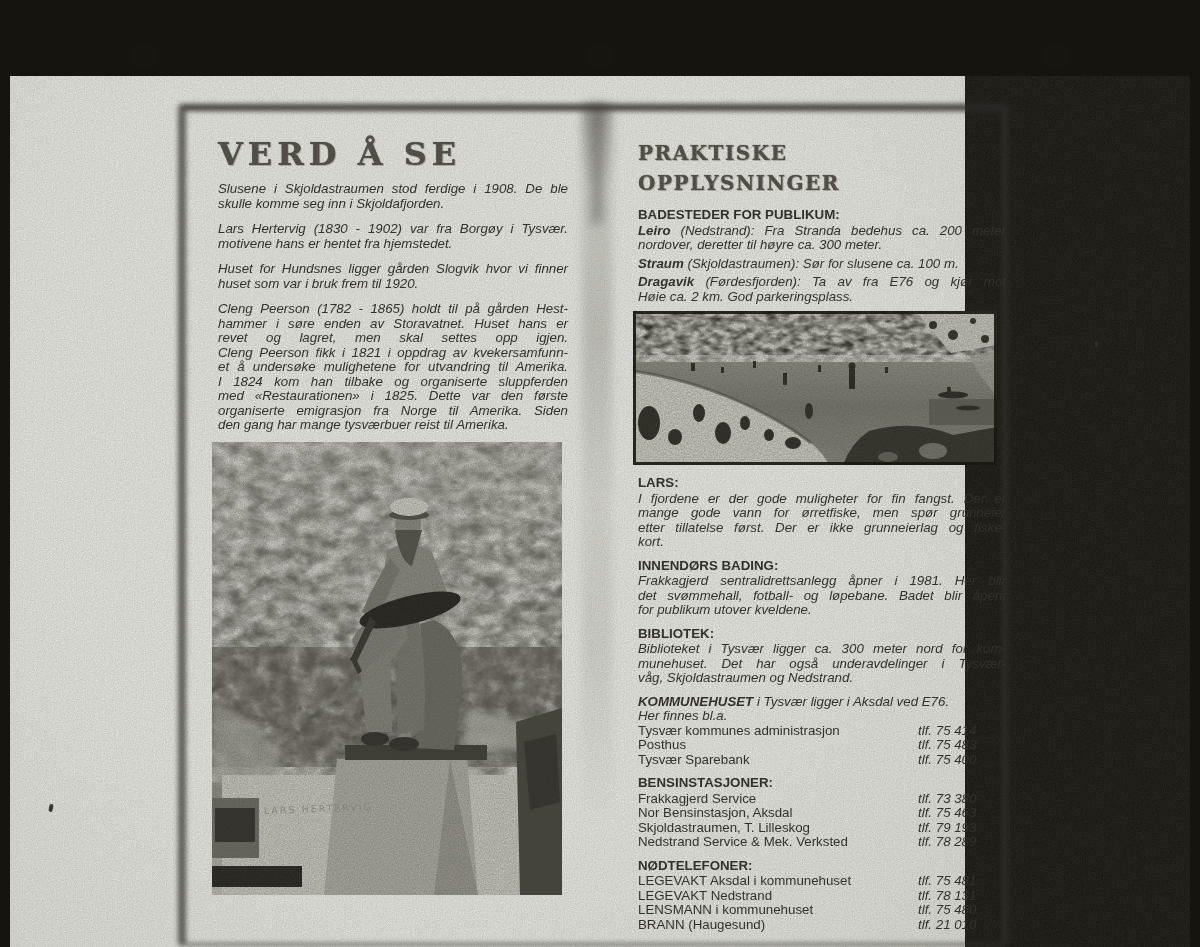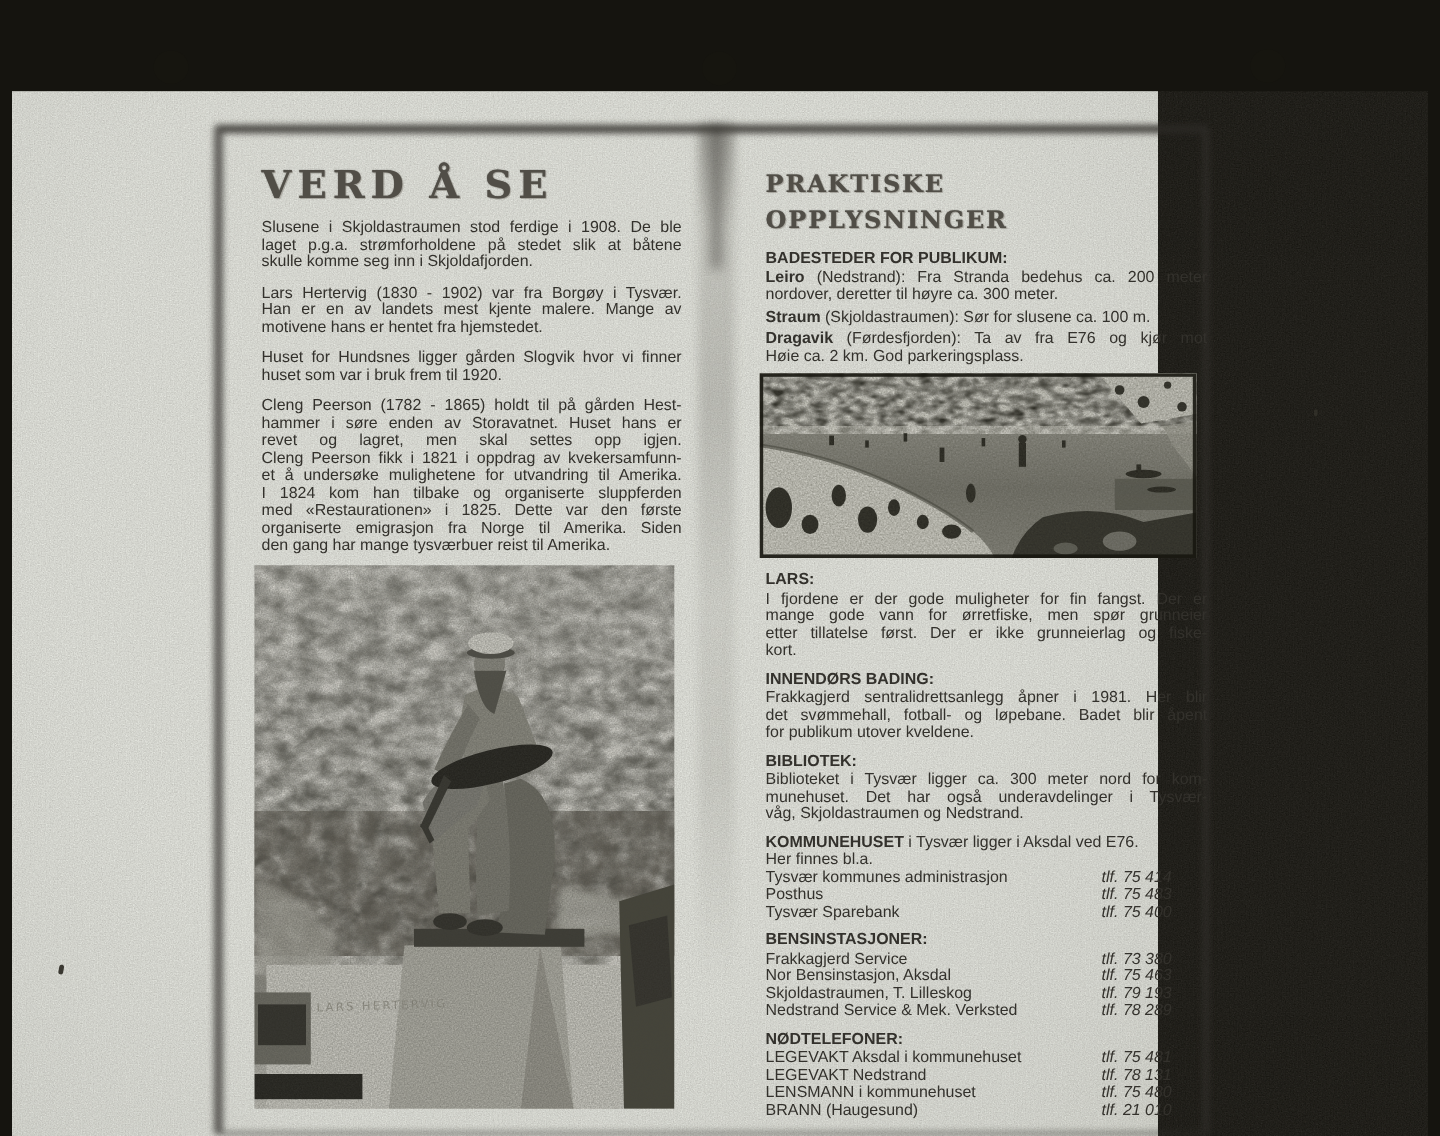--- a/index.html
+++ b/index.html
@@ -48,21 +48,21 @@
 
   .stencil {
     font-family:"DejaVu Serif", serif; font-weight:bold; margin:0;
     color:#514e47;
     text-shadow: 1px 1px 0 rgba(132,128,119,.45), 0 0 1px rgba(60,58,52,.8);
   }
   .stencil-left  { font-size:32px; line-height:36px; letter-spacing:5px; margin-bottom:10px; }
   .stencil-right { font-size:20px; line-height:30px; letter-spacing:1.5px; margin-bottom:10px; }
 
   .body-txt { font-size:13.3px; line-height:14.5px; }
-  .line { text-align:justify; text-align-last:justify; }
+  .line { text-align:justify; text-align-last:justify;font-style:italic; }
   .line.last { text-align-last:left; }
   .para { margin-bottom:11px; }
   .sec { margin-top:9px; }
   .sec-h { font-weight:bold; margin-bottom:1px; }
   .entry { margin-top:4px; }
   .entry.first { margin-top:1px; }
   b { font-weight:bold; }
 
   .prow { display:flex; }
   .plabel { flex:1 1 auto; white-space:nowrap; overflow:hidden; }
@@ -90,26 +90,24 @@
     <div class="frame"></div>
     <div class="fold"></div>
     <div class="speck" style="left:39px;top:728px;width:4px;height:8px;transform:rotate(10deg);"></div>
     <div class="speck" style="left:1085px;top:265px;width:3px;height:6px;opacity:.6;"></div>
 
     <div class="col col-left body-txt">
       <h1 class="stencil stencil-left">VERD Å SE</h1>
 
       <div class="para">
         <div class="line">Slusene i Skjoldastraumen stod ferdige i 1908. De ble</div>
-        <div class="line">laget p.g.a. strømforholdene på stedet slik at båtene</div>
         <div class="line last">skulle komme seg inn i Skjoldafjorden.</div>
       </div>
       <div class="para">
         <div class="line">Lars Hertervig (1830 - 1902) var fra Borgøy i Tysvær.</div>
-        <div class="line">Han er en av landets mest kjente malere. Mange av</div>
         <div class="line last">motivene hans er hentet fra hjemstedet.</div>
       </div>
       <div class="para">
         <div class="line">Huset for Hundsnes ligger gården Slogvik hvor vi finner</div>
         <div class="line last">huset som var i bruk frem til 1920.</div>
       </div>
       <div class="para" style="margin-bottom:0;">
         <div class="line">Cleng Peerson (1782 - 1865) holdt til på gården Hest-</div>
         <div class="line">hammer i søre enden av Storavatnet. Huset hans er</div>
         <div class="line">revet og lagret, men skal settes opp igjen.</div>

